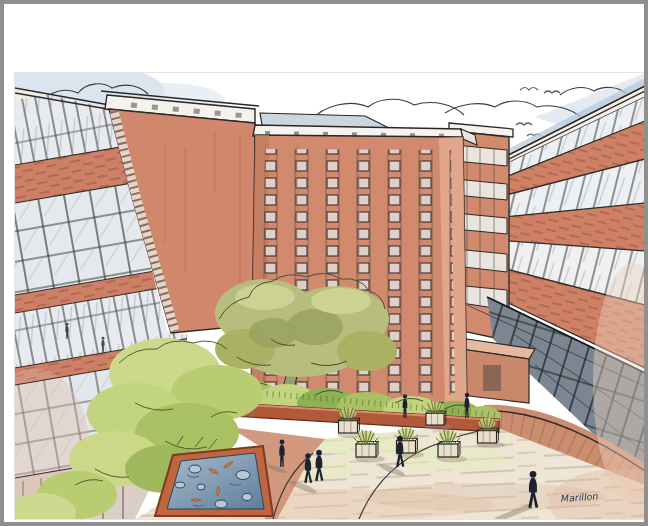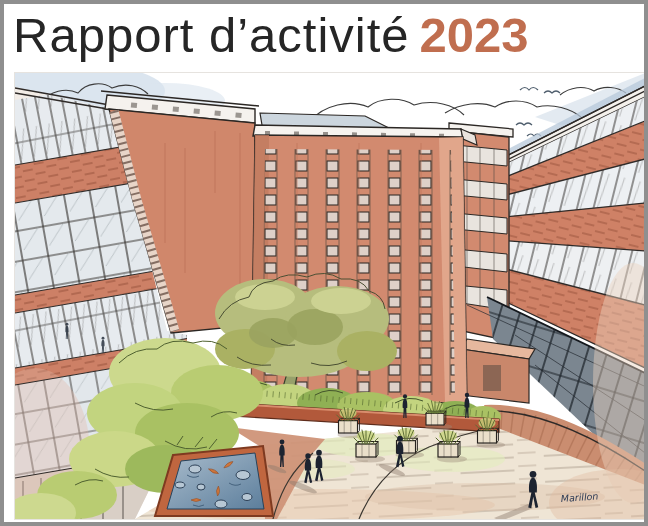--- a/index.html
+++ b/index.html
@@ -20,21 +20,20 @@
     position:absolute;left:10px;top:68px;width:630px;height:446px;margin:0;
     border:1px solid #e6e3df;background:#fff;
   }
   .illustration svg{display:block;width:630px;height:446px;}
 </style>
 </head>
 <body>
 
 <div class="page">
 
-  <h1 class="title"><span>Rapport d’activité</span><span class="year">2023</span></h1>
 
   <figure class="illustration">
   <svg viewBox="0 0 630 446" role="img" aria-label="Hand-drawn illustration of a courtyard garden enclosed by terracotta hospital buildings, with a tall central tower, a large tree, green shrubs, a koi pond, planter boxes and people walking on a paved plaza">
     <defs>
       <linearGradient id="grad-water" x1="0" y1="0" x2="1" y2="1">
         <stop offset="0" stop-color="#a9bccc"></stop>
             <stop offset="1" stop-color="#5c7e9c"></stop>
       </linearGradient>
       <pattern id="pat-winL" width="13" height="46" patternUnits="userSpaceOnUse" patternTransform="rotate(-11)">
         <path d="M2,0 V46" stroke="#3f3b38" stroke-width="1.1"></path>

